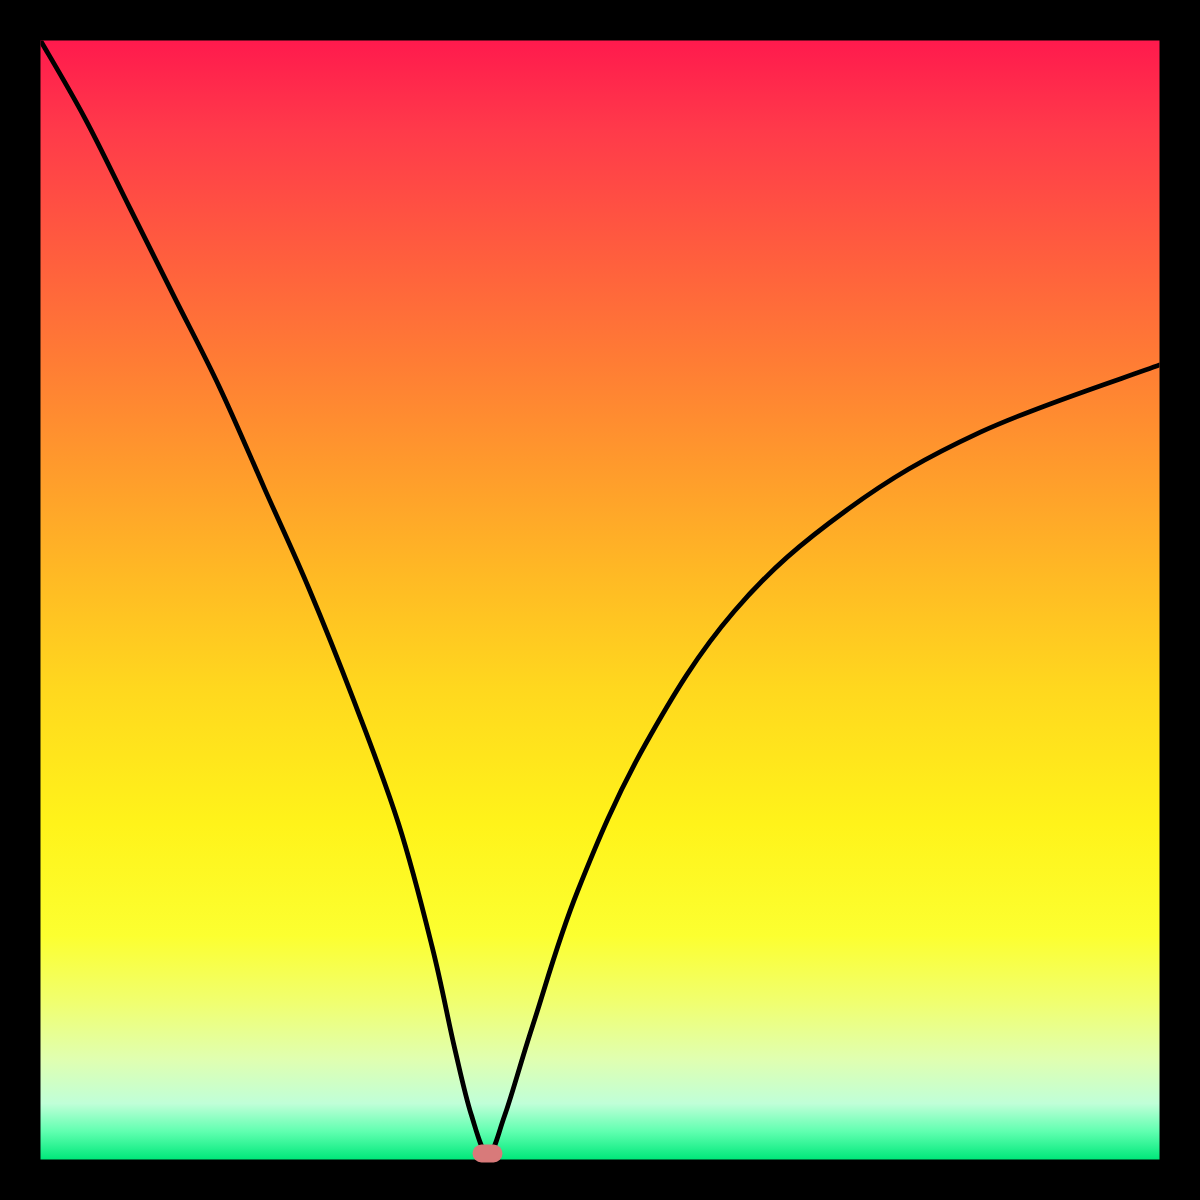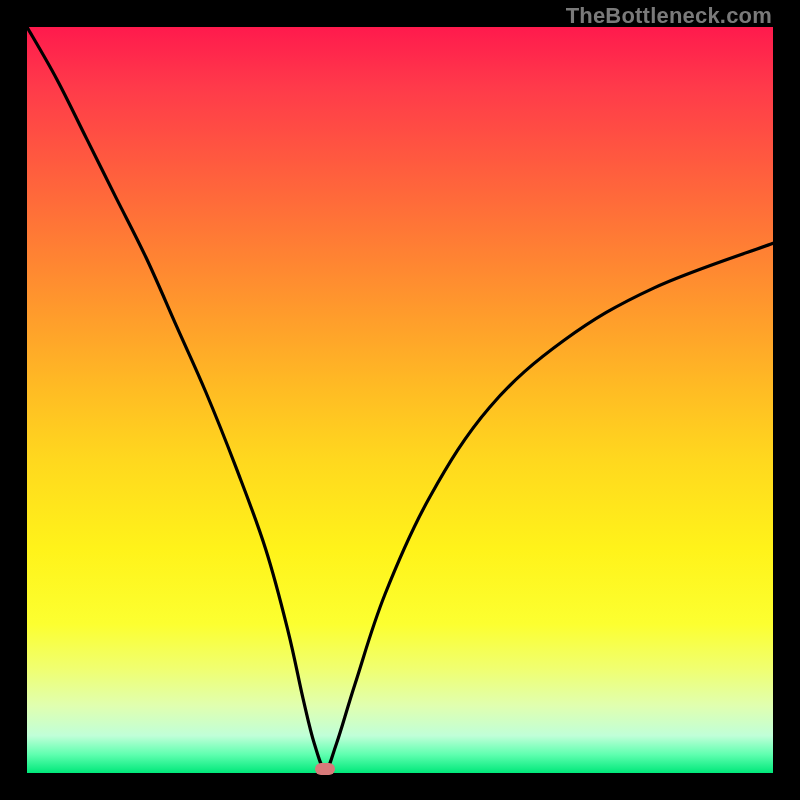--- a/index.html
+++ b/index.html
@@ -66,21 +66,20 @@
     top: 0;
     width: 746px;
     height: 746px;
   }
 </style>
 </head>
 <body>
 
 <div class="frame">
 
-  <div class="watermark">TheBottleneck.com</div>
 
   <div class="plot">
 
     <svg class="curve" viewBox="0 0 746 746" preserveAspectRatio="none">
       <path id="curve-path" fill="none" stroke="#000" stroke-width="3.2" stroke-linecap="round" stroke-linejoin="round" d="M 0.0 0.0 C 5.4 9.4, 19.1 32.1, 29.8 52.2 C 40.6 72.4, 48.9 90.4, 59.7 111.9 C 70.4 133.4, 78.8 150.1, 89.5 171.6 C 100.3 193.1, 108.6 208.4, 119.4 231.3 C 130.1 254.1, 138.5 274.2, 149.2 298.4 C 159.9 322.6, 168.3 340.0, 179.0 365.5 C 189.8 391.1, 198.1 411.9, 208.9 440.1 C 219.6 468.3, 229.3 492.7, 238.7 522.2 C 248.1 551.7, 254.4 577.4, 261.1 604.3 C 267.8 631.1, 271.3 651.3, 276.0 671.4 C 280.7 691.5, 283.2 703.4, 287.2 716.2 C 291.2 728.9, 294.4 742.3, 298.4 742.3 C 302.4 742.3, 304.2 731.6, 309.6 716.2 C 315.0 700.7, 319.5 683.3, 328.2 656.5 C 337.0 629.6, 344.7 600.5, 358.1 567.0 C 371.5 533.4, 384.0 503.6, 402.8 470.0 C 421.6 436.4, 438.3 408.7, 462.5 380.5 C 486.7 352.3, 507.6 334.8, 537.1 313.3 C 566.7 291.8, 589.0 278.6, 626.6 261.1 C 664.2 243.6, 724.5 224.4, 746.0 216.3"></path>
     </svg>
 
     <div class="marker" id="min-marker" style="left: 298.4px; top: 742.27px;"></div>
 
   </div>

